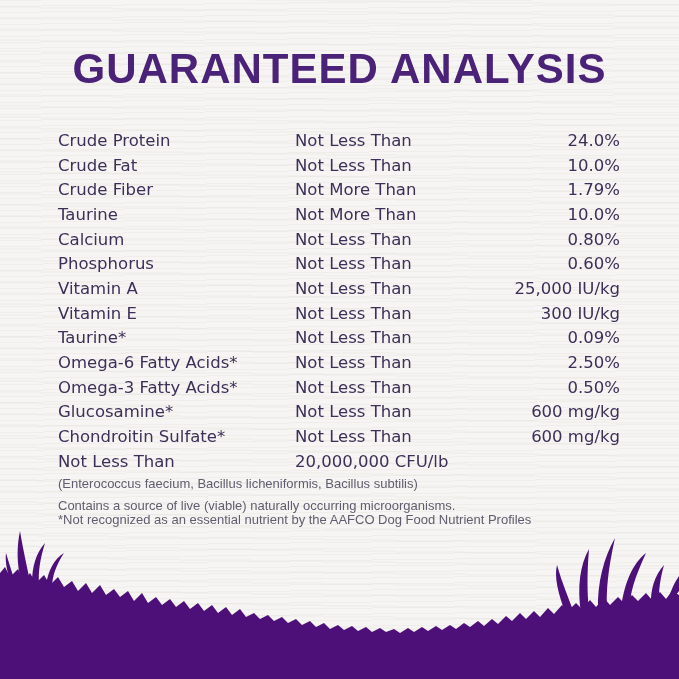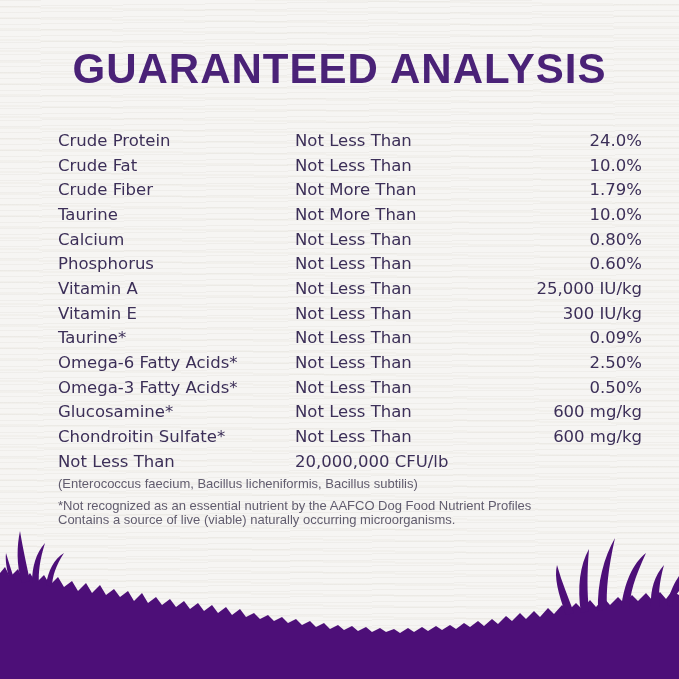--- a/index.html
+++ b/index.html
@@ -22,21 +22,21 @@
     margin:48px 0 0;
     text-align:center;
     font-family:"Liberation Sans",sans-serif;
     font-weight:800;
     font-size:42px;
     line-height:1;
     letter-spacing:1px;
     color:var(--title-text);
   }
   .table{
-    margin:38px 37px 0 58px; 
+    margin:38px 59px 0 58px; 
     color:var(--body-text);
   }
   .row{
     display:grid;
     grid-template-columns:237px 150px 1fr;
     align-items:center;
     height:24.7px;
     font-size:16.5px;
   }
   .cell{white-space:nowrap;}
@@ -137,22 +137,22 @@
     </div>
       <div class="row">
       <span class="cell qualifier">Not Less Than</span>
       <span class="cell value">20,000,000 CFU/lb</span>
     </div>
     </div>
 
   <p class="organisms">(Enterococcus faecium, Bacillus licheniformis, Bacillus subtilis)</p>
 
   <p class="note">
+    <span>Contains a source of live (viable) naturally occurring microorganisms.</span>
     <span>*Not recognized as an essential nutrient by the AAFCO Dog Food Nutrient Profiles</span>
-    <span>Contains a source of live (viable) naturally occurring microorganisms.</span>
   </p>
 
   <svg class="grass" viewBox="0 0 679 150" preserveAspectRatio="none" aria-hidden="true">
     <g fill="currentColor">
 
       <path d="M0,150 L0,44 L5,38 L10,48 L18,40 L24,52 L30,44 L36,54 L44,46 L50,56 L58,48 L64,58 L72,52 L78,62 L86,54 L92,64 L100,56 L106,66 L114,60 L120,68 L128,62 L134,72 L142,64 L148,74 L156,68 L162,76 L170,70 L176,78 L184,72 L190,80 L198,74 L204,82 L212,76 L218,84 L226,78 L232,86 L240,80 L246,88 L254,84 L260,90 L268,86 L274,92 L282,88 L288,94 L296,90 L302,96 L310,92 L316,98 L324,94 L330,100 L338,96 L344,101 L352,97 L358,102 L366,98 L372,103 L380,99 L386,103 L394,100 L400,104 L408,99 L414,103 L422,98 L428,102 L436,97 L442,101 L450,96 L456,100 L464,94 L470,98 L478,92 L484,97 L492,90 L498,95 L506,87 L512,92 L520,84 L526,90 L534,82 L540,88 L548,79 L554,85 L562,76 L568,82 L576,74 L582,80 L590,71 L596,78 L604,69 L610,76 L618,68 L624,74 L632,66 L638,72 L646,64 L652,71 L660,63 L666,70 L672,62 L679,66 L679,150 Z"></path>
 
       <path d="M10,52 C7,42 5,32 6,24 C9,34 12,44 15,52 Z"></path>
       <path d="M22,54 C16,36 17,16 20,2 C23,20 27,38 30,52 Z"></path>
       <path d="M32,54 C32,38 36,24 45,14 C40,30 38,44 39,54 Z"></path>

